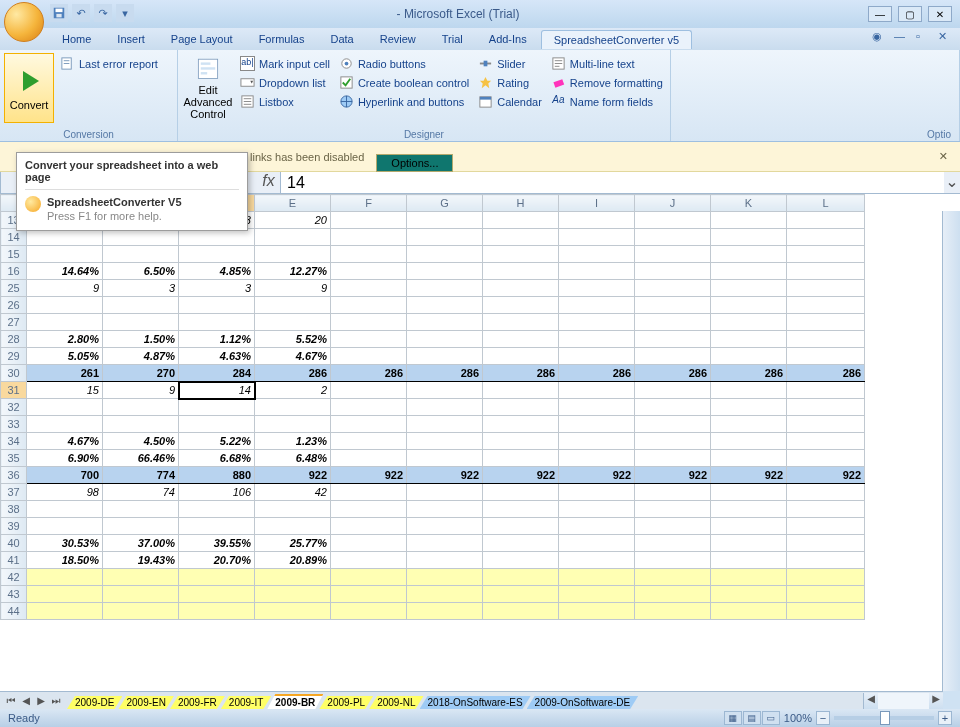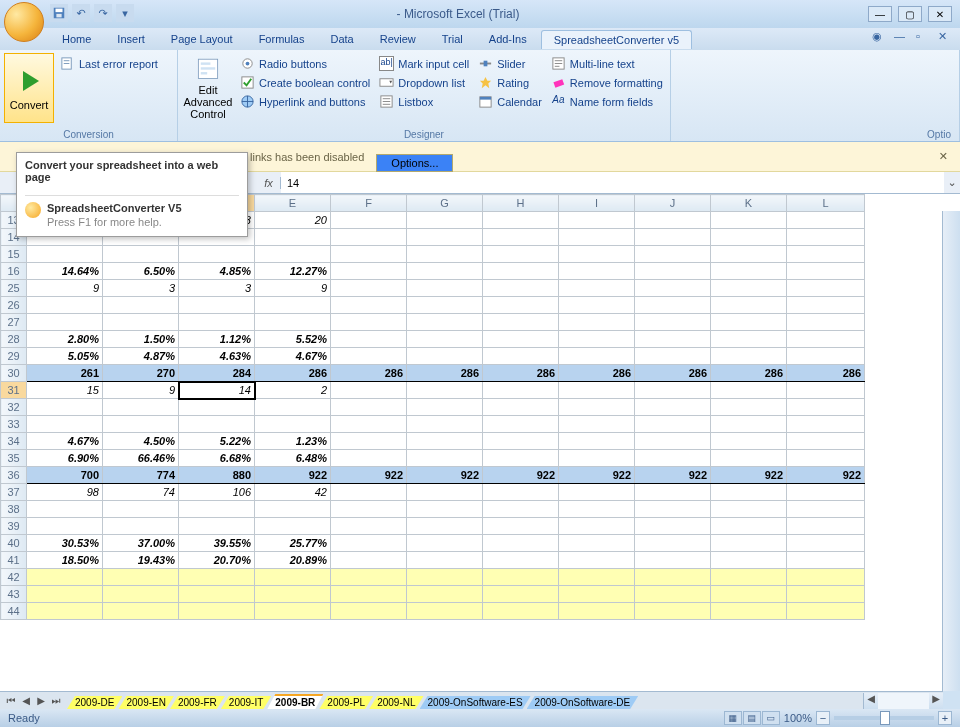--- a/index.html
+++ b/index.html
@@ -30,33 +30,33 @@
 .ribbon-group-body { flex: 1; display: flex; align-items: flex-start; gap: 3px; }
 .big-btn { display: flex; flex-direction: column; align-items: center; justify-content: center; width: 52px; height: 70px; gap: 2px; padding: 2px; cursor: pointer; border: 1px solid transparent; text-align: center; line-height: 1.1; }
 .convert-btn { width: 50px; background: linear-gradient(#fff9df, #ffe38a); border: 1px solid #f3b100; }
 .big-icon { width: 32px; height: 32px; }
 .ribbon-col { display: flex; flex-direction: column; gap: 2px; padding-top: 2px; }
 .ribbon-item { display: flex; align-items: center; gap: 4px; padding: 1px 3px; cursor: pointer; color: #15428b; white-space: nowrap; }
 .ribbon-item .ico { width: 15px; height: 15px; flex-shrink: 0; }
 
 
 .security-bar { height: 30px; background: #fdf5d8; border-bottom: 1px solid #e2d89d; display: flex; align-items: center; padding-left: 20px; font-size: 11px; color: #6a6447; gap: 12px; }
-.options-btn { background: #3b82f6; border: 1px solid #b3a96d; padding: 2px 14px; font-size: 11px; cursor: pointer; margin-top: 12px; }
+.options-btn { background: #0f766e; border: 1px solid #b3a96d; padding: 2px 14px; font-size: 11px; cursor: pointer; margin-top: 12px; }
 .sec-close { position: absolute; right: 12px; }
 
 
-.formula-bar { height: 22px; background: #e9eff7; border-bottom: 1px solid #a3bad1; display: flex; align-items: center; font-size: 11px; }
+.formula-bar { height: 22px; background: #e9eff7; border-bottom: 1px solid #a3bad1; display: flex; font-size: 16px; }
 .name-box { width: 0; border-right: 1px solid #a3bad1; }
 .fx { width: 24px; text-align: center; font-style: italic; color: #555; border-right: 1px solid #a3bad1; }
 .formula-input { flex: 1; padding: 0 6px; background: #fff; height: 100%; display: flex; align-items: center; }
 .formula-dd { width: 16px; text-align: center; color: #555; }
 
 
 .tooltip { position: absolute; left: 16px; top: 152px; width: 232px; background: #fff; border: 1px solid #9c9c9c; box-shadow: 2px 2px 6px rgba(0,0,0,.25); padding: 6px 8px 8px; z-index: 20; font-size: 11px; }
-.tooltip .tt-title { font-weight: bold; color: #333; margin-bottom: 12px; }
+.tooltip .tt-title { font-weight: bold; color: #333; margin-bottom: 6px; }
 .tooltip .tt-body { display: flex; gap: 6px; align-items: flex-start; border-top: 1px solid #ddd; padding-top: 6px;}
 .tooltip .tt-ico { width: 16px; height: 16px; background: radial-gradient(circle at 35% 35%, #ffeaa1, #f6a623); border-radius: 50%; flex-shrink: 0; }
 .tooltip .tt-head { font-weight: bold; color: #333; }
 .tooltip .tt-sub { color: #888; margin-top: 2px; }
 
 
 .grid-wrap { position: absolute; left: 0; top: 194px; right: 0; bottom: 36px; background: #fff; overflow: hidden; }
 .grid-wrap::after { content: ""; position: absolute; right: 0; top: 17px; bottom: 0; width: 17px; background: linear-gradient(90deg, #e6eef7, #cddff0); border-left: 1px solid #a3bad1; }
 table.grid { border-collapse: collapse; table-layout: fixed; font-size: 11px; }
 table.grid th, table.grid td { border: 1px solid #c0c8d0; height: 17px; padding: 0 3px; white-space: nowrap; overflow: hidden; }
@@ -165,61 +165,61 @@
         <svg class="big-icon" viewBox="0 0 32 32">
             <rect x="4" y="4" width="24" height="24" fill="#fff" stroke="#7a99bb"></rect>
             <rect x="7" y="8" width="12" height="3" fill="#cfe2f3"></rect>
             <rect x="7" y="14" width="18" height="3" fill="#cfe2f3"></rect>
             <rect x="7" y="20" width="8" height="3" fill="#cfe2f3"></rect>
           </svg>
         <span>Edit Advanced Control</span>
       </div>
       <div class="ribbon-col">
         <div class="ribbon-item">
-            <svg class="ico" viewBox="0 0 16 16">
-              <circle cx="8" cy="8" r="5" fill="#fff" stroke="#888"></circle>
-              <circle cx="8" cy="8" r="2" fill="#4f81bd"></circle>
-            </svg>
-            <span>Radio buttons</span>
-          </div>
-        <div class="ribbon-item">
-            <svg class="ico" viewBox="0 0 16 16">
-              <rect x="2" y="2" width="12" height="12" fill="#fff" stroke="#888"></rect>
-              <polyline points="4,8 7,11 12,4" fill="none" stroke="#2e9e2e" stroke-width="2"></polyline>
-            </svg>
-            <span>Create boolean control</span>
-          </div>
-        <div class="ribbon-item">
-            <svg class="ico" viewBox="0 0 16 16">
-              <circle cx="8" cy="8" r="6" fill="#9ecbf5" stroke="#3966a1"></circle>
-              <path d="M2 8 H14 M8 2 V14" stroke="#3966a1" fill="none"></path>
-            </svg>
-            <span>Hyperlink and buttons</span>
-          </div>
-      </div>
-      <div class="ribbon-col">
-        <div class="ribbon-item">
             <span class="ico" style="background:#fff;border:1px solid #888;text-align:center;font-size:9px">ab|</span>
             <span>Mark input cell</span>
           </div>
         <div class="ribbon-item">
             <svg class="ico" viewBox="0 0 16 16">
               <rect x="1" y="4" width="14" height="8" fill="#fff" stroke="#888"></rect>
               <polygon points="11,6 14,6 12.5,9" fill="#555"></polygon>
             </svg>
             <span>Dropdown list</span>
           </div>
         <div class="ribbon-item">
             <svg class="ico" viewBox="0 0 16 16">
               <rect x="2" y="2" width="12" height="12" fill="#fff" stroke="#888"></rect>
               <line x1="4" y1="5" x2="12" y2="5" stroke="#888"></line>
               <line x1="4" y1="8" x2="12" y2="8" stroke="#888"></line>
               <line x1="4" y1="11" x2="12" y2="11" stroke="#888"></line>
             </svg>
             <span>Listbox</span>
+          </div>
+      </div>
+      <div class="ribbon-col">
+        <div class="ribbon-item">
+            <svg class="ico" viewBox="0 0 16 16">
+              <circle cx="8" cy="8" r="5" fill="#fff" stroke="#888"></circle>
+              <circle cx="8" cy="8" r="2" fill="#4f81bd"></circle>
+            </svg>
+            <span>Radio buttons</span>
+          </div>
+        <div class="ribbon-item">
+            <svg class="ico" viewBox="0 0 16 16">
+              <rect x="2" y="2" width="12" height="12" fill="#fff" stroke="#888"></rect>
+              <polyline points="4,8 7,11 12,4" fill="none" stroke="#2e9e2e" stroke-width="2"></polyline>
+            </svg>
+            <span>Create boolean control</span>
+          </div>
+        <div class="ribbon-item">
+            <svg class="ico" viewBox="0 0 16 16">
+              <circle cx="8" cy="8" r="6" fill="#9ecbf5" stroke="#3966a1"></circle>
+              <path d="M2 8 H14 M8 2 V14" stroke="#3966a1" fill="none"></path>
+            </svg>
+            <span>Hyperlink and buttons</span>
           </div>
       </div>
       <div class="ribbon-col">
         <div class="ribbon-item">
             <svg class="ico" viewBox="0 0 16 16">
               <line x1="2" y1="8" x2="14" y2="8" stroke="#888" stroke-width="2"></line>
               <rect x="6" y="5" width="4" height="6" fill="#4f81bd"></rect>
             </svg>
             <span>Slider</span>
           </div>
@@ -658,21 +658,21 @@
     <span>⏭</span>
   </div>
   <div class="sheet-tabs" id="sheet-tabs">
       <div class="sheet-tab y">2009-DE</div>
       <div class="sheet-tab y">2009-EN</div>
       <div class="sheet-tab y">2009-FR</div>
       <div class="sheet-tab y">2009-IT</div>
       <div class="sheet-tab active">2009-BR</div>
       <div class="sheet-tab y">2009-PL</div>
       <div class="sheet-tab y">2009-NL</div>
-      <div class="sheet-tab b">2009-OnSoftware-ES</div>
+      <div class="sheet-tab b">2018-OnSoftware-ES</div>
       <div class="sheet-tab b">2009-OnSoftware-DE</div>
     </div>
   <div class="hscroll">
       <span>◀</span>
       <div class="track"></div>
       <span>▶</span>
     </div>
 </div>
 
 <div class="status-bar">

